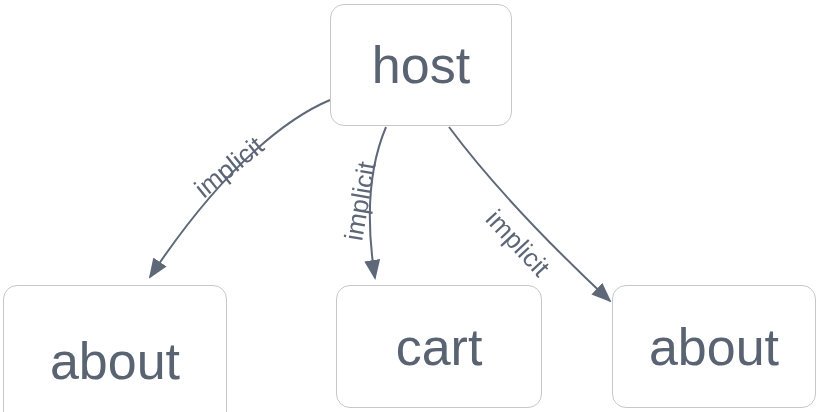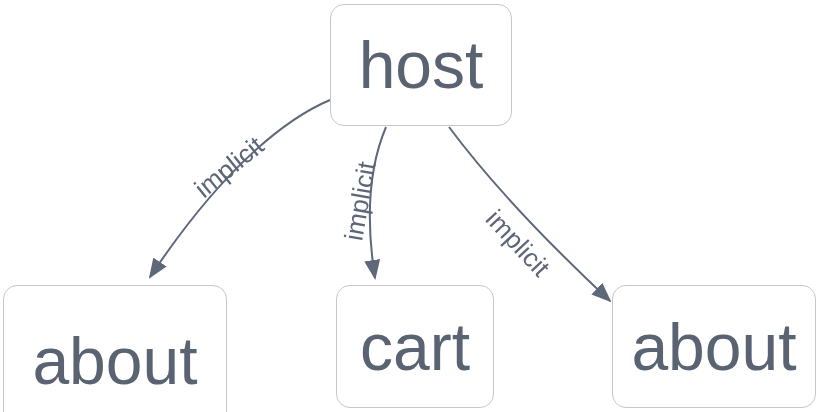--- a/index.html
+++ b/index.html
@@ -30,28 +30,28 @@
   }
   .node {
     position: absolute;
     display: flex;
     align-items: center;
     justify-content: center;
     background: #ffffff;
     border: 1.5px solid #c7c7c9;
     border-radius: 14px;
     color: #5a6372;
-    font-size: 66px;
+    font-size: 52px;
     line-height: 1;
     box-sizing: border-box;
     user-select: none;
   }
   .node-host  { left: 330px; top: 4px;   width: 182px; height: 122px; }
   .node-about { left: 3px;   top: 285px; width: 224px; height: 151px; }
-  .node-cart  { left: 336px; top: 285px; width: 158px; height: 123px; }
+  .node-cart  { left: 336px; top: 285px; width: 206px; height: 123px; }
   .node-shop  { left: 612px; top: 285px; width: 204px; height: 123px; }
   .edge-label {
     position: absolute;
     color: #5d6678;
     font-size: 26px;
     line-height: 1;
     white-space: nowrap;
     pointer-events: none;
   }
   .edge-label-1 { left: 229px; top: 167px; transform: translate(-50%, -50%) rotate(-39deg); }

